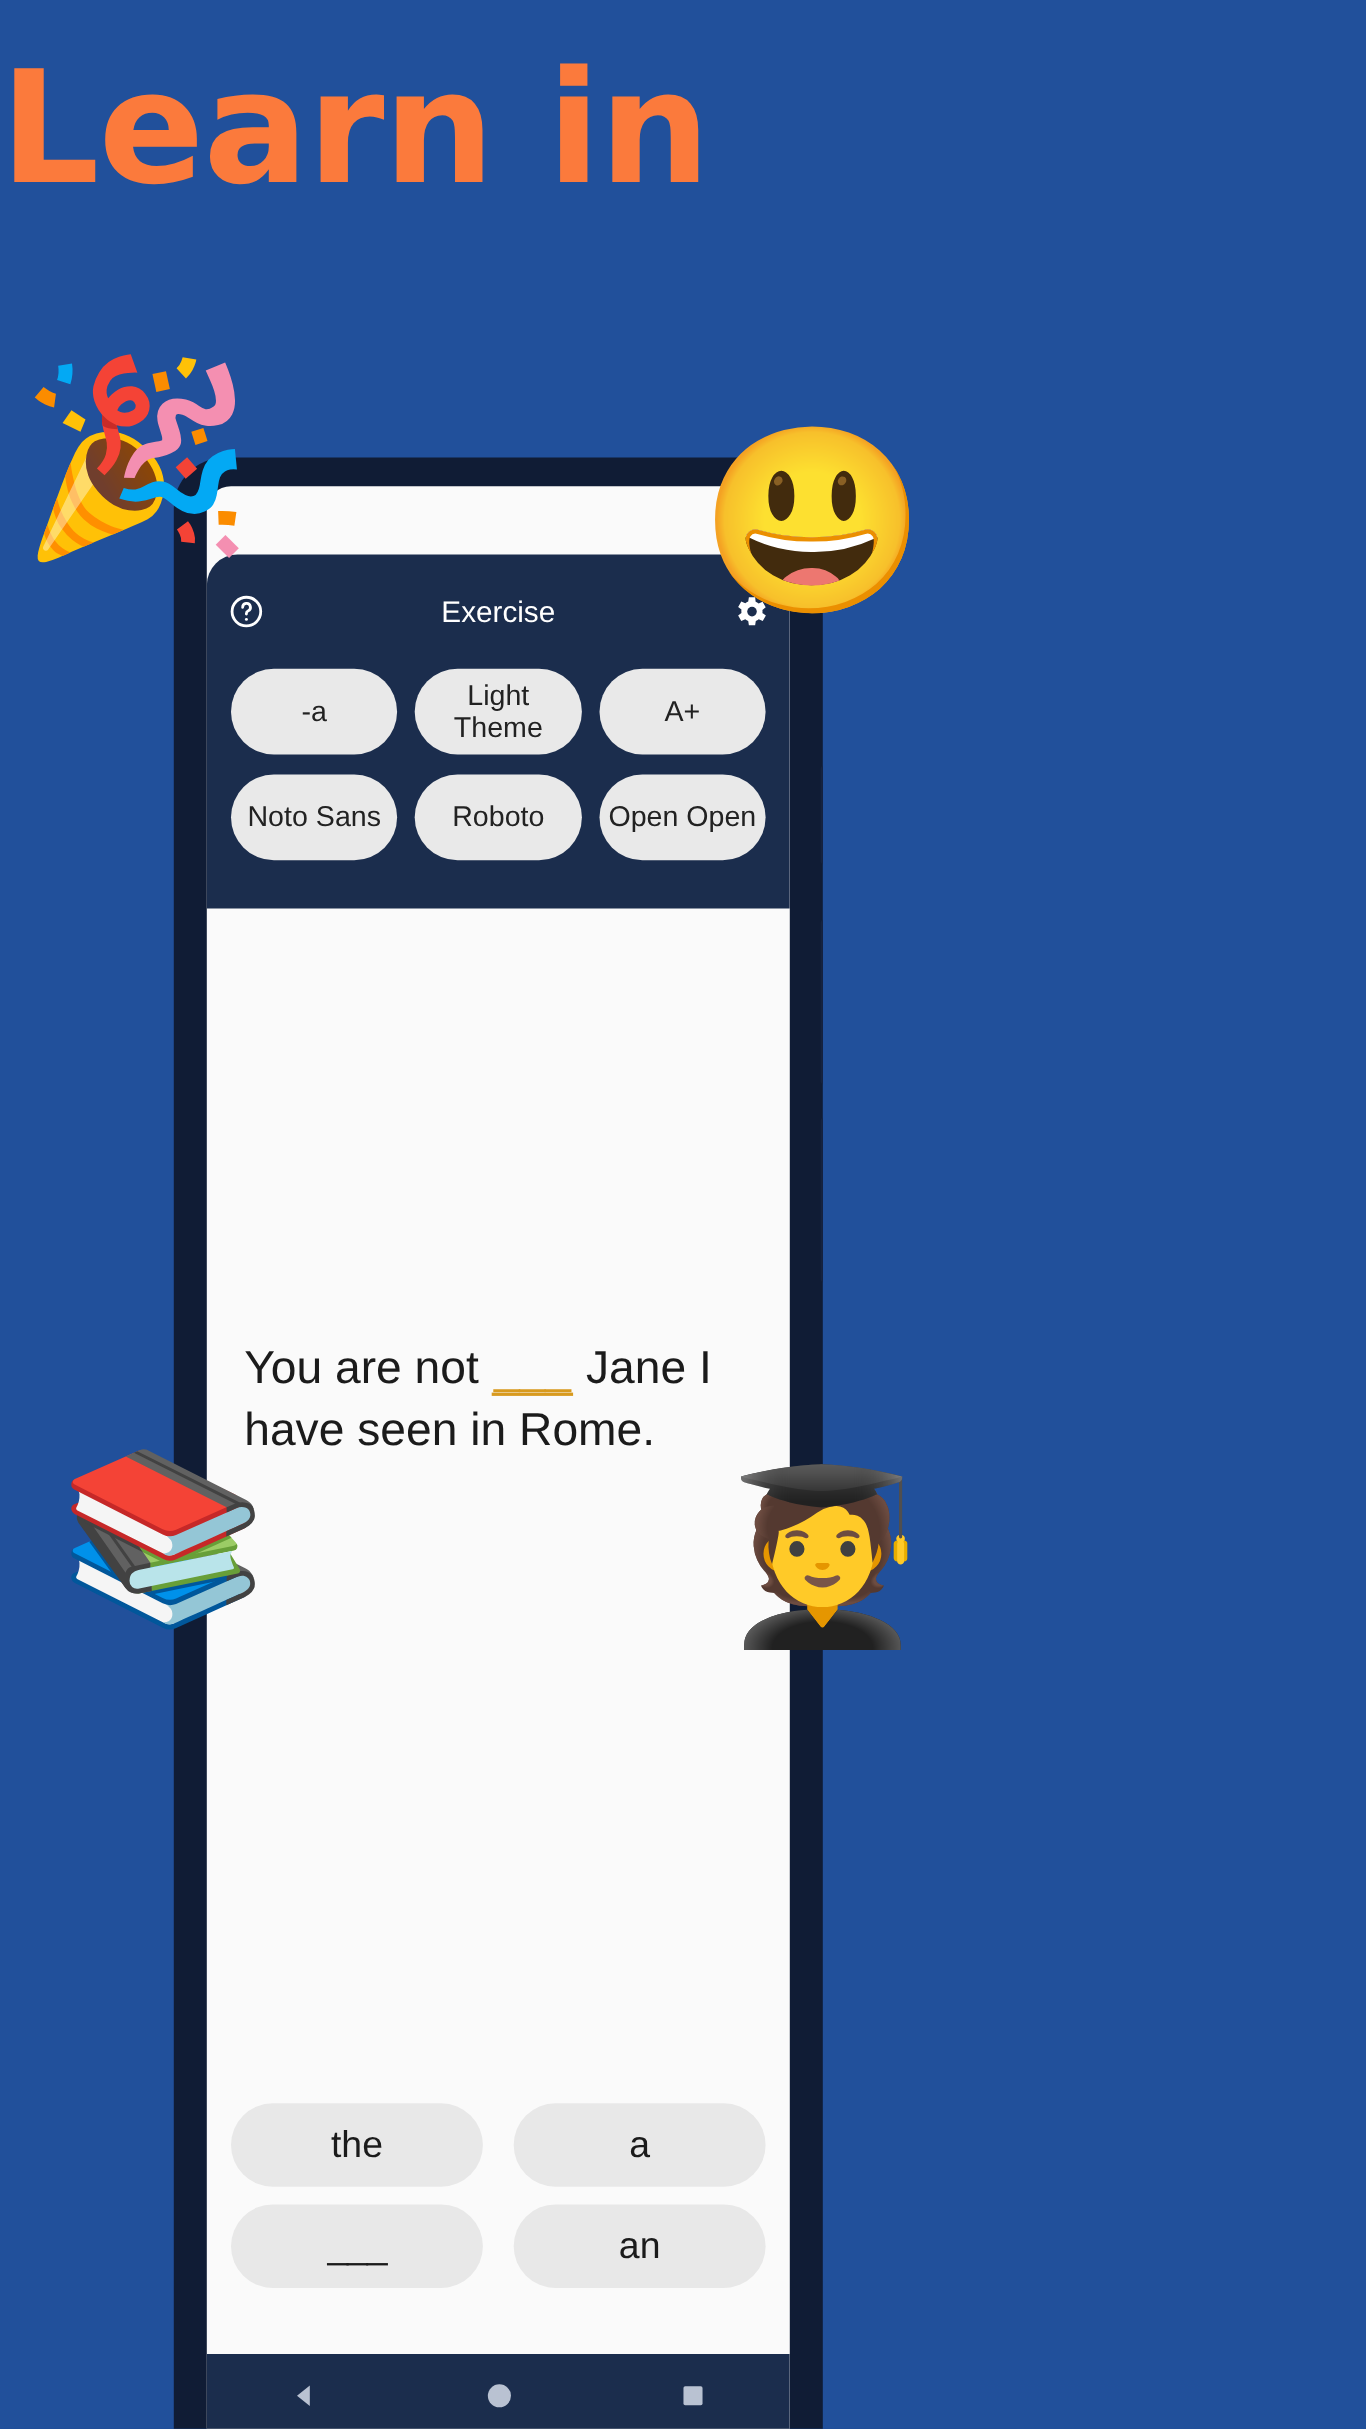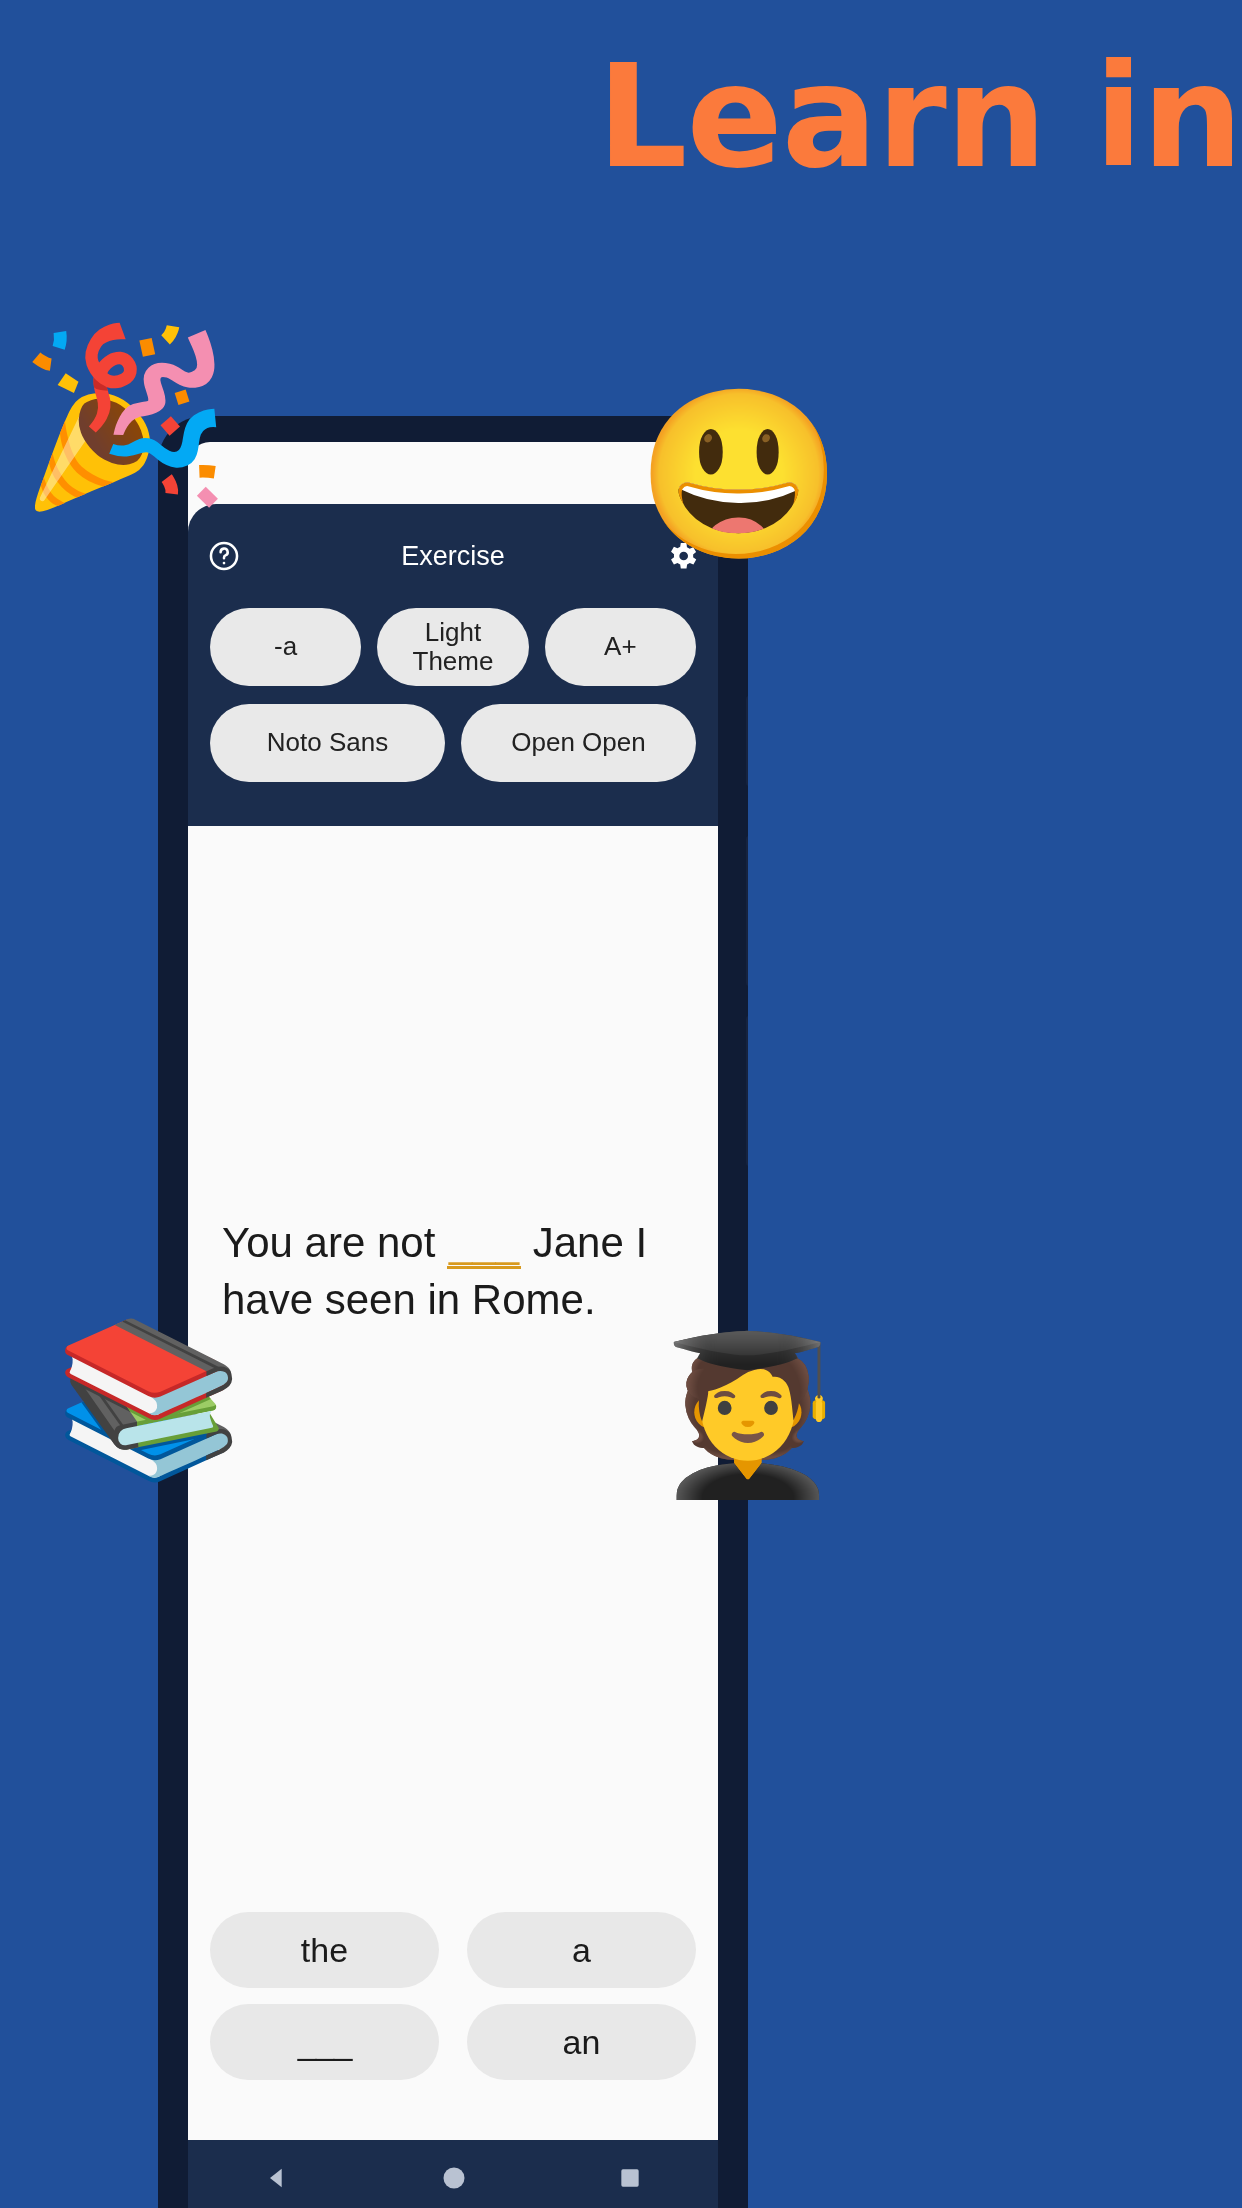--- a/index.html
+++ b/index.html
@@ -7,21 +7,21 @@
     width:1242px;height:2208px;
     background:#21509b;
     font-family:"Liberation Sans",sans-serif;
     overflow:hidden;position:relative;
   }
   .stage{position:absolute;inset:0;}
 
   
   .headline{
     position:absolute;top:40px;left:0;width:100%;
-    text-align:right;
+    text-align:left;
     font-weight:bold;
     letter-spacing:-1px;
     line-height:1.08;
   }
   .hl-line1{
     display:block;
     color:#fb7a3c;
     font-size:142px;
     font-family:"DejaVu Sans",sans-serif;
     font-weight:bold;
@@ -201,20 +201,21 @@
           <div class="chip">-a</div>
           <div class="chip two-line">
             <span>Light
 Theme</span>
           </div>
           <div class="chip">A+</div>
         </div>
 
         <div class="chip-row">
           <div class="chip">Noto Sans</div>
+          <div class="chip">Roboto</div>
           <div class="chip">Open Open</div>
         </div>
       </div>
 
       <div class="question-area">
         <div class="question"><span>You are not </span><span class="blank">___</span><span> Jane I have seen in Rome.</span></div>
       </div>
 
       <div class="answers">
         <div class="answer-row">

